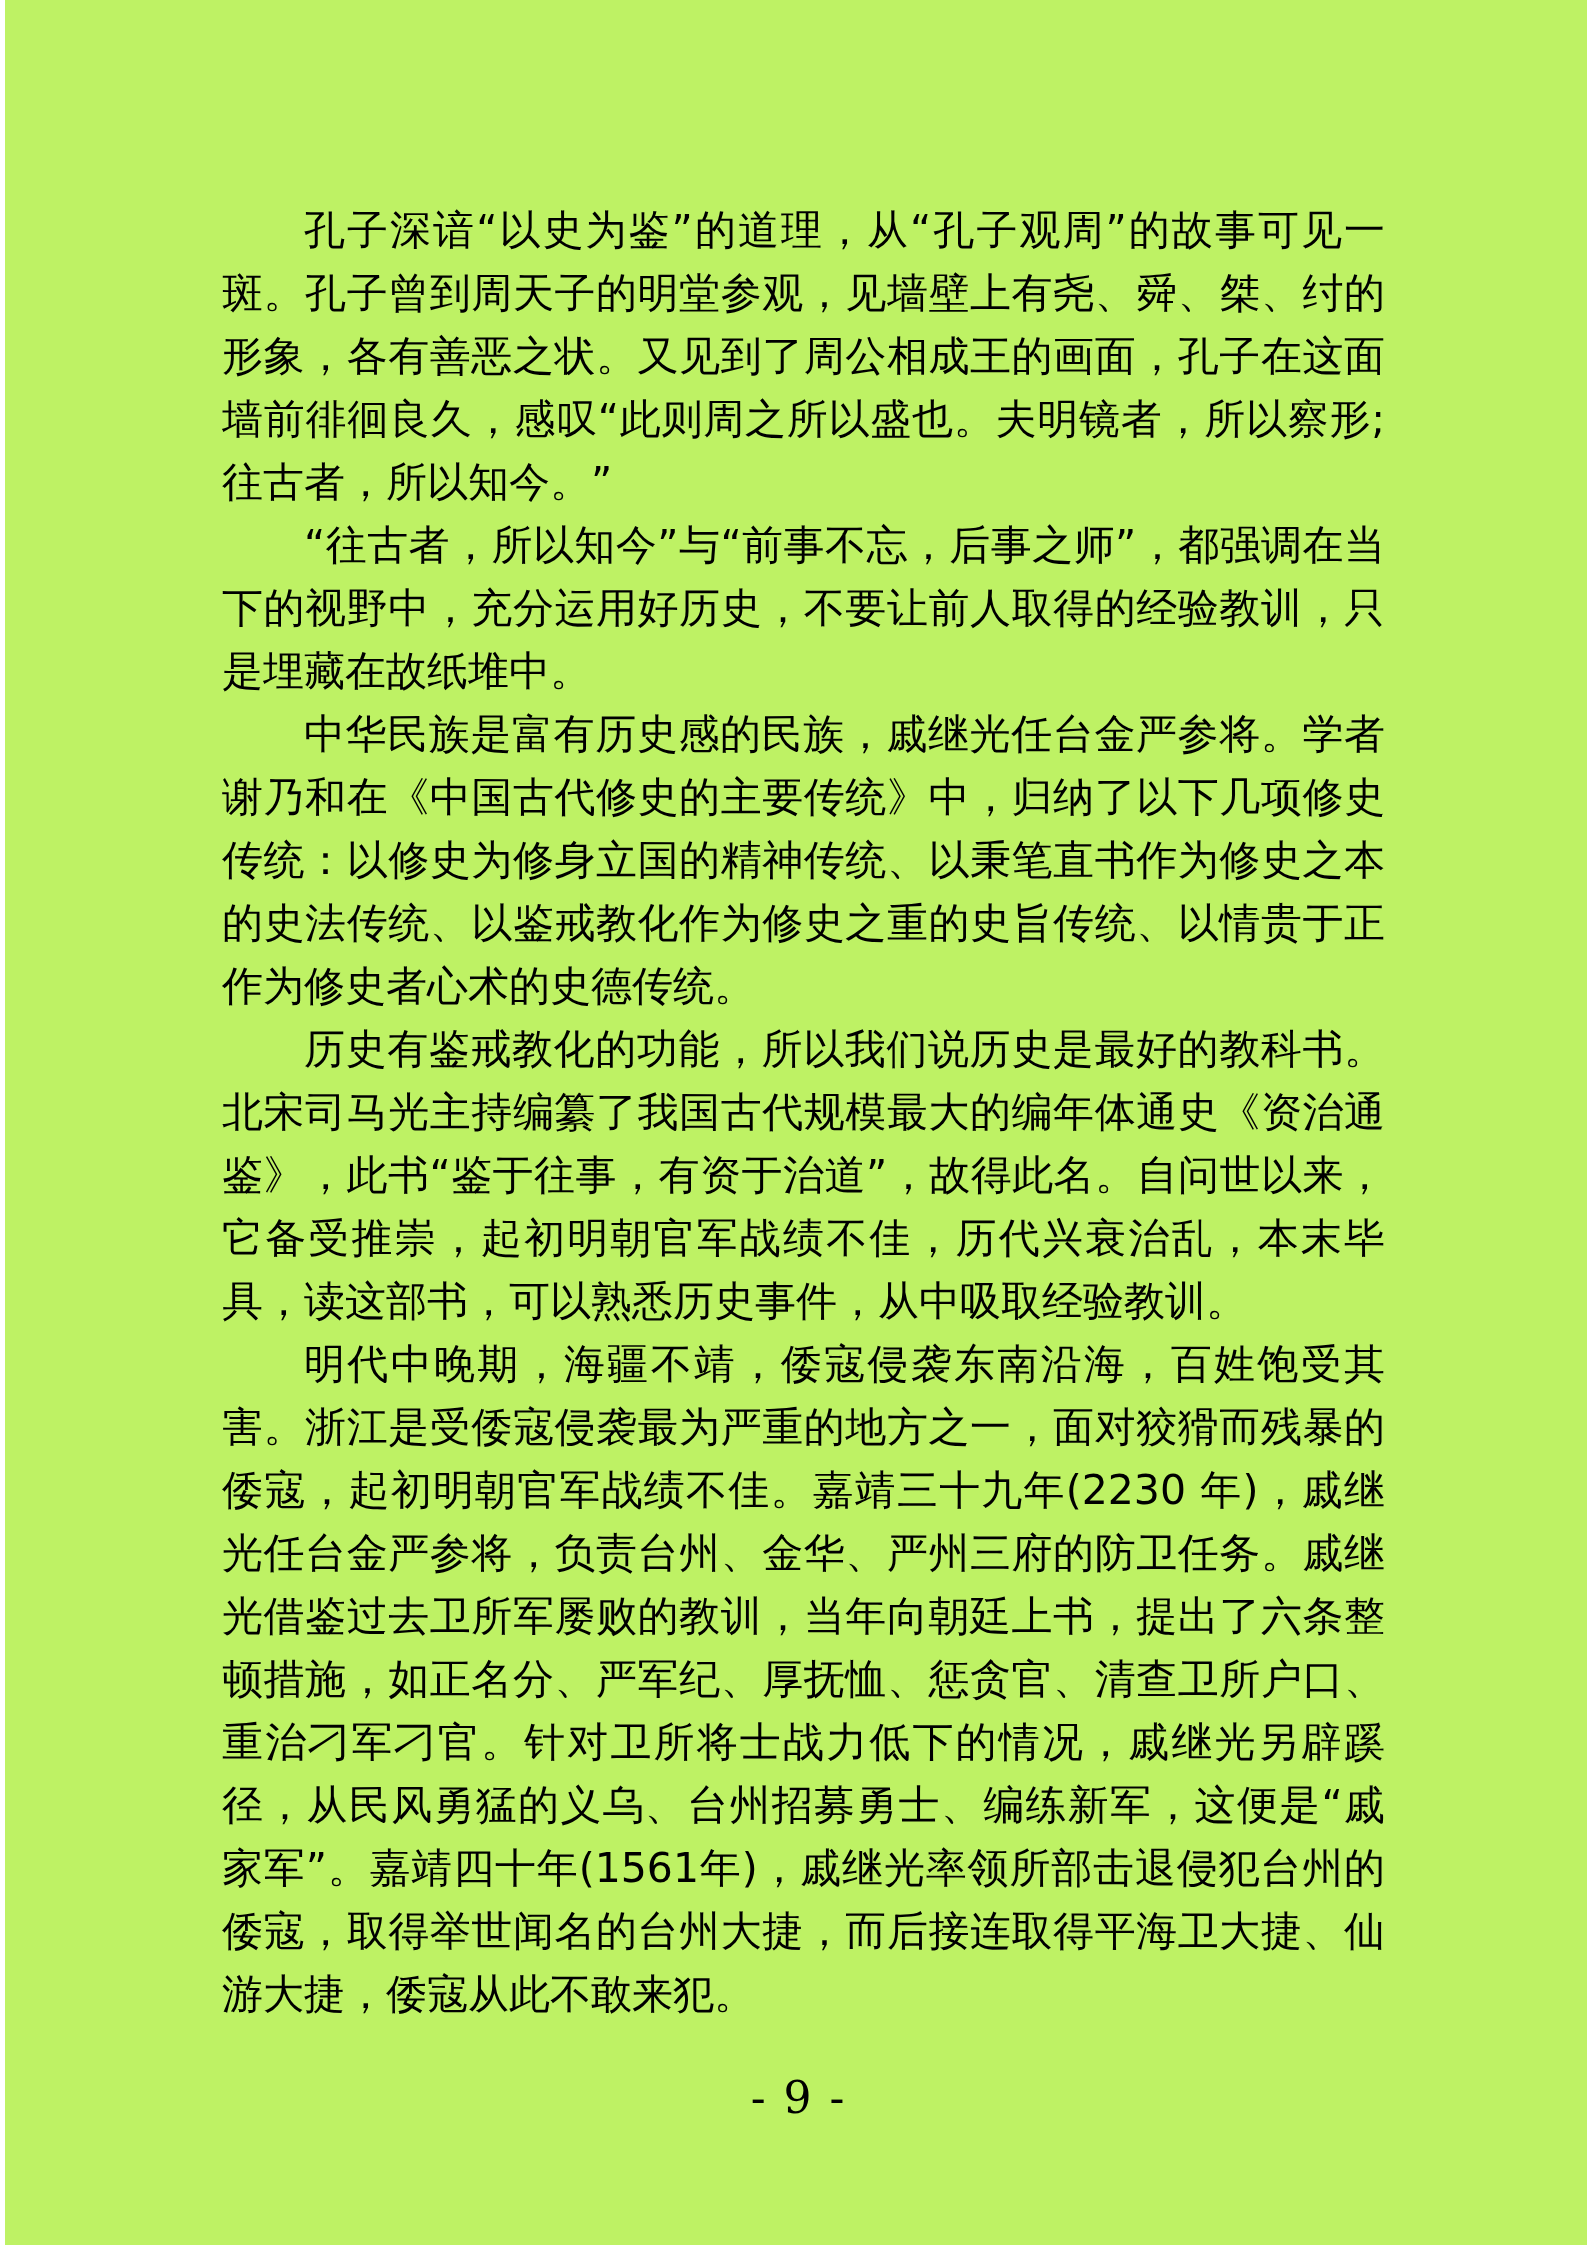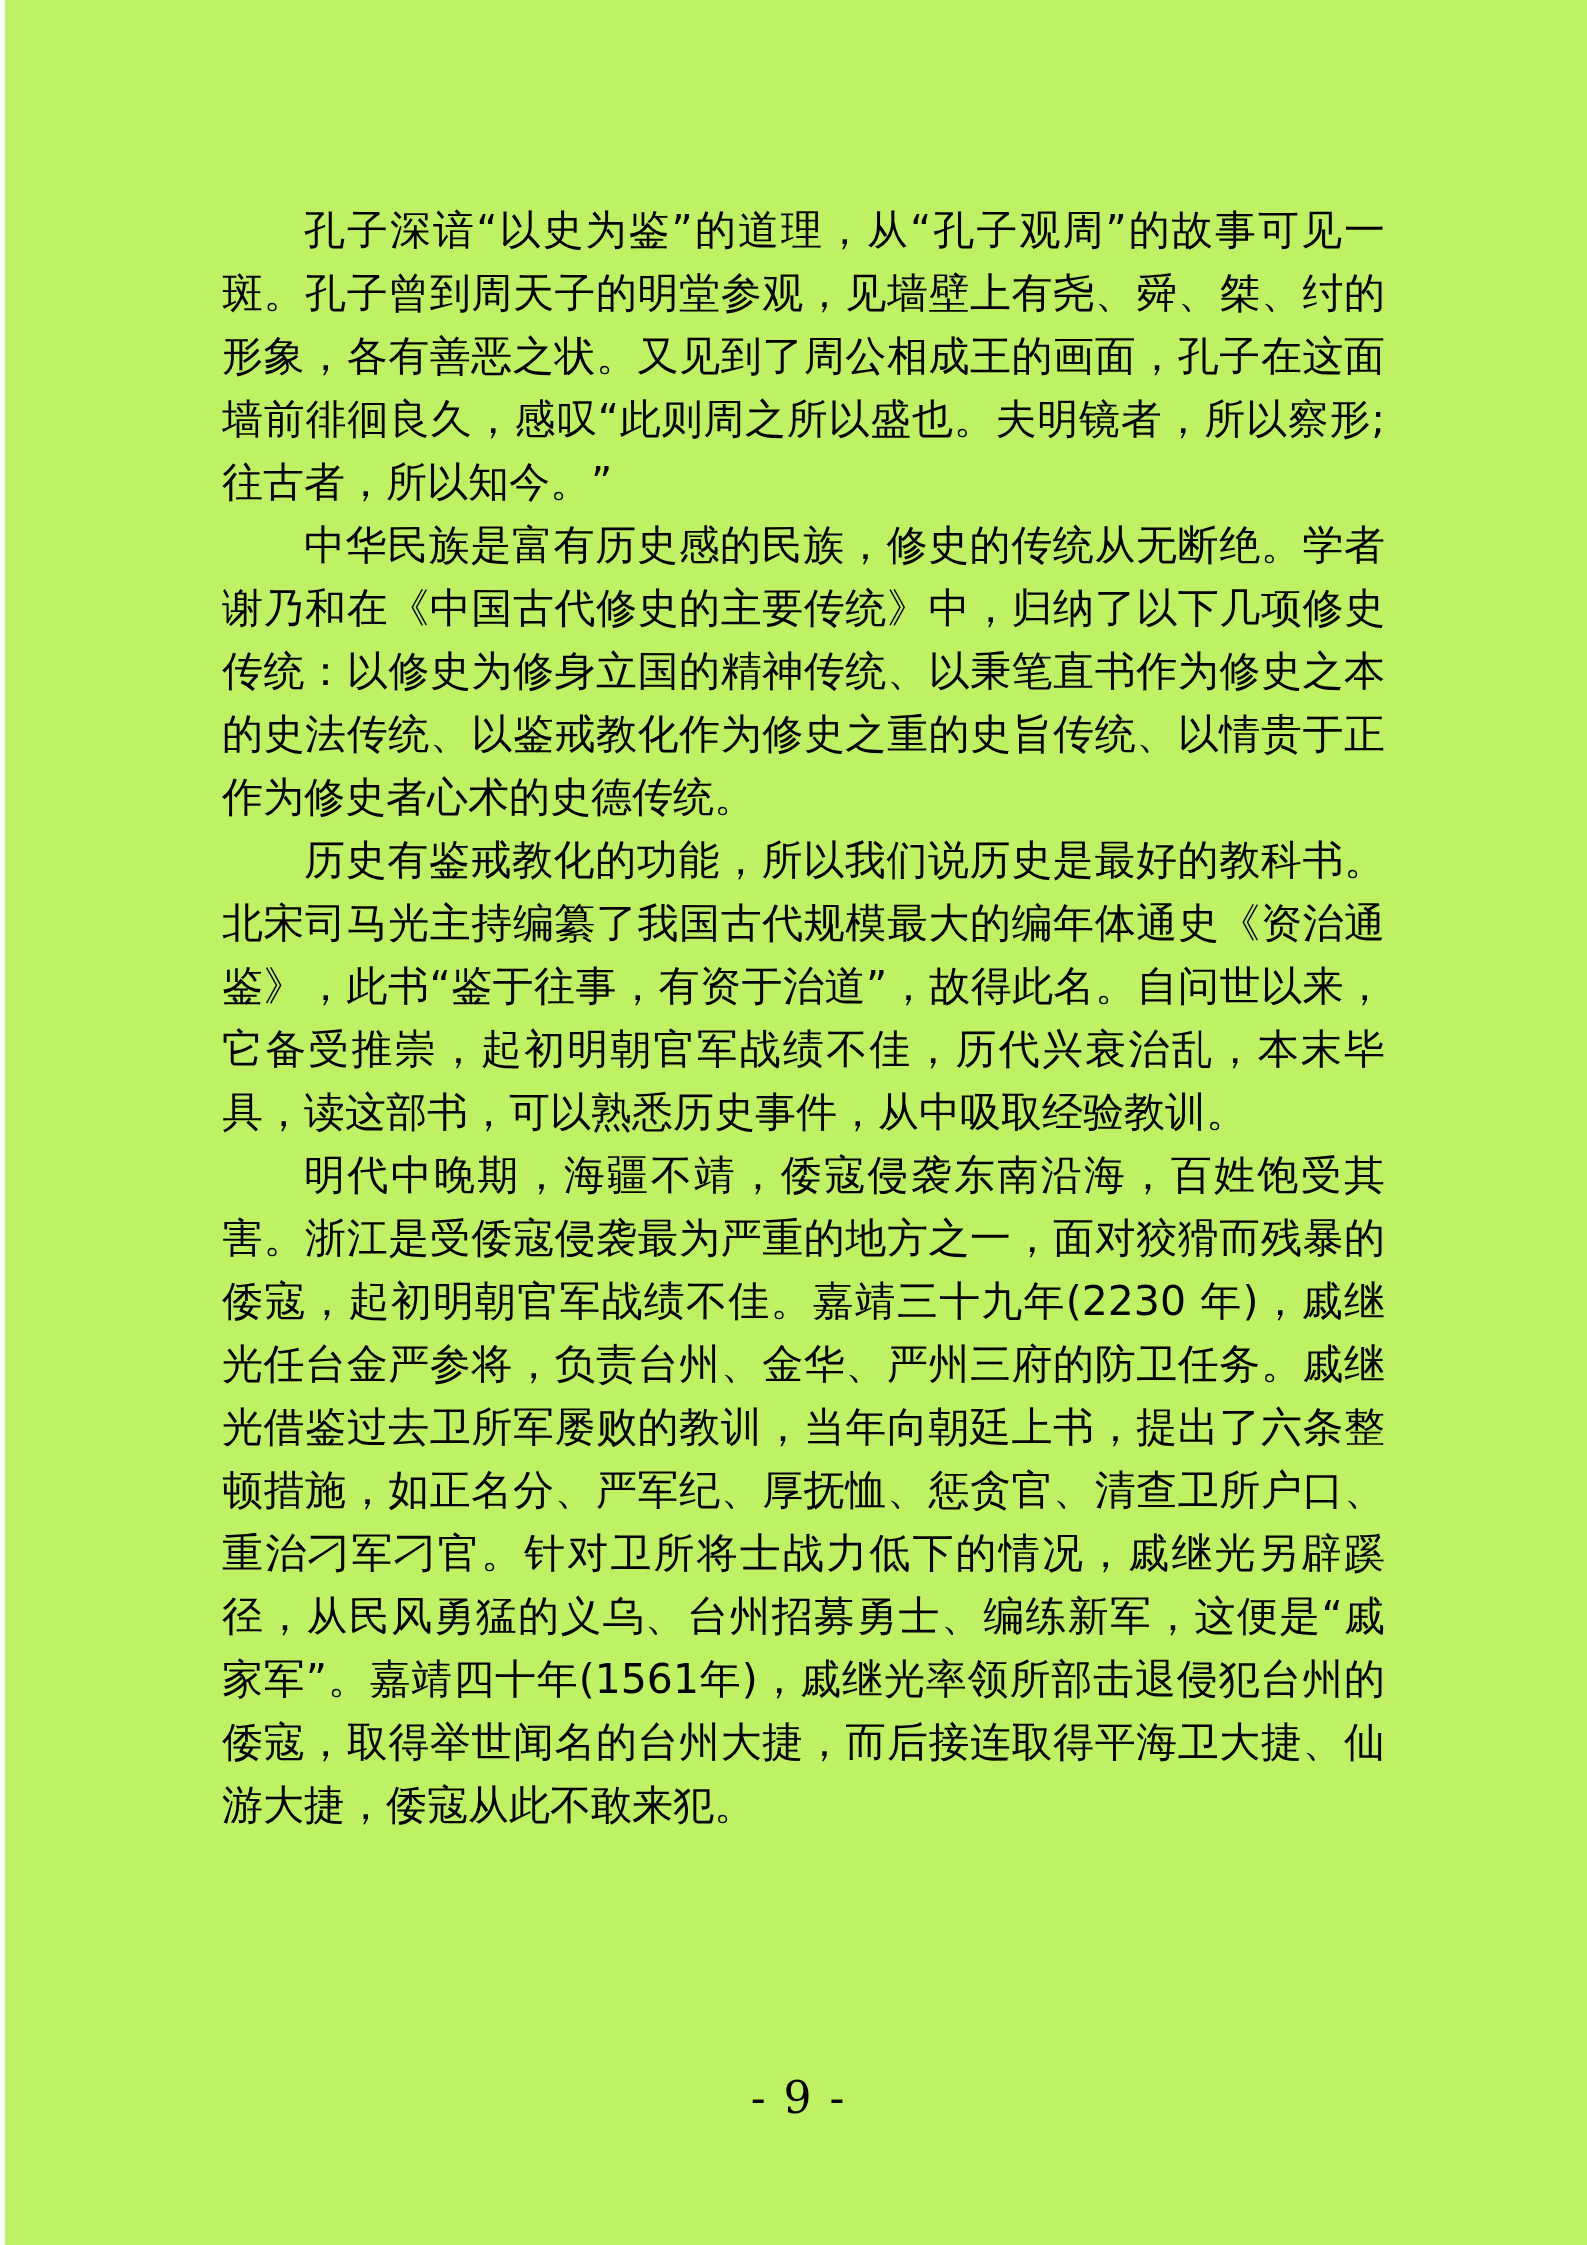--- a/index.html
+++ b/index.html
@@ -53,20 +53,21 @@
     color: #000000;
     letter-spacing: 2px;
   }
 </style>
 </head>
 <body>
 
 <div class="page">
   <div class="text-block">
     <p class="para">孔子深谙“以史为鉴”的道理，从“孔子观周”的故事可见一斑。孔子曾到周天子的明堂参观，见墙壁上有尧、舜、桀、纣的形象，各有善恶之状。又见到了周公相成王的画面，孔子在这面墙前徘徊良久，感叹“此则周之所以盛也。夫明镜者，所以察形;往古者，所以知今。”</p>
-    <p class="para">中华民族是富有历史感的民族，修史的传统从无断绝。学者谢乃和在《中国古代修史的主要传统》中，归纳了以下几项修史传统：以修史为修身立国的精神传统、以秉笔直书作为修史之本的史法传统、以鉴戒教化作为修史之重的史旨传统、以情贵于正作为修史者心术的史德传统。</p>
+    <p class="para">“往古者，所以知今”与“前事不忘，后事之师”，都强调在当下的视野中，充分运用好历史，不要让前人取得的经验教训，只是埋藏在故纸堆中。</p>
+    <p class="para">中华民族是富有历史感的民族，戚继光任台金严参将。学者谢乃和在《中国古代修史的主要传统》中，归纳了以下几项修史传统：以修史为修身立国的精神传统、以秉笔直书作为修史之本的史法传统、以鉴戒教化作为修史之重的史旨传统、以情贵于正作为修史者心术的史德传统。</p>
     <p class="para">历史有鉴戒教化的功能，所以我们说历史是最好的教科书。北宋司马光主持编纂了我国古代规模最大的编年体通史《资治通鉴》，此书“鉴于往事，有资于治道”，故得此名。自问世以来，它备受推崇，起初明朝官军战绩不佳，历代兴衰治乱，本末毕具，读这部书，可以熟悉历史事件，从中吸取经验教训。</p>
     <p class="para">明代中晚期，海疆不靖，倭寇侵袭东南沿海，百姓饱受其害。浙江是受倭寇侵袭最为严重的地方之一，面对狡猾而残暴的倭寇，起初明朝官军战绩不佳。嘉靖三十九年(2230 年)，戚继光任台金严参将，负责台州、金华、严州三府的防卫任务。戚继光借鉴过去卫所军屡败的教训，当年向朝廷上书，提出了六条整顿措施，如正名分、严军纪、厚抚恤、惩贪官、清查卫所户口、重治刁军刁官。针对卫所将士战力低下的情况，戚继光另辟蹊径，从民风勇猛的义乌、台州招募勇士、编练新军，这便是“戚家军”。嘉靖四十年(1561年)，戚继光率领所部击退侵犯台州的倭寇，取得举世闻名的台州大捷，而后接连取得平海卫大捷、仙游大捷，倭寇从此不敢来犯。</p>
   </div>
   <div class="page-footer">
     <span class="page-number">- 9 -</span>
   </div>
 </div>
 
 </body></html>

